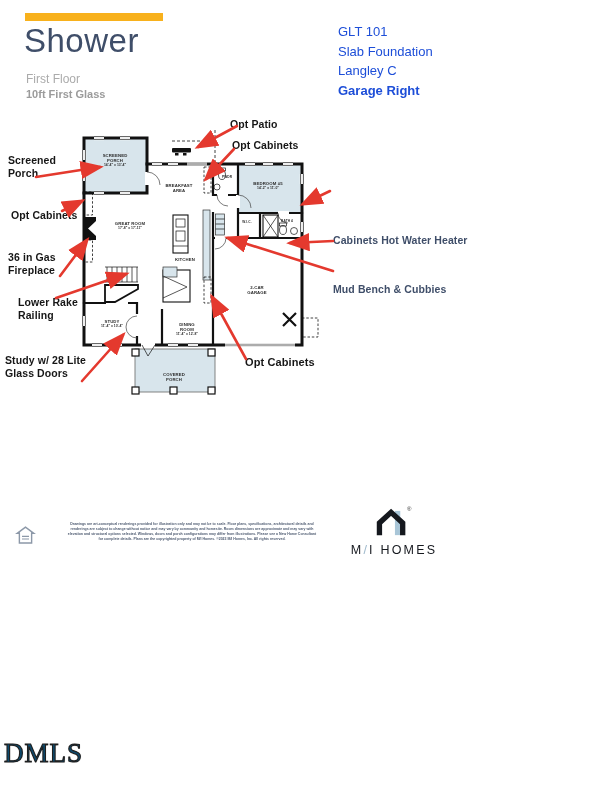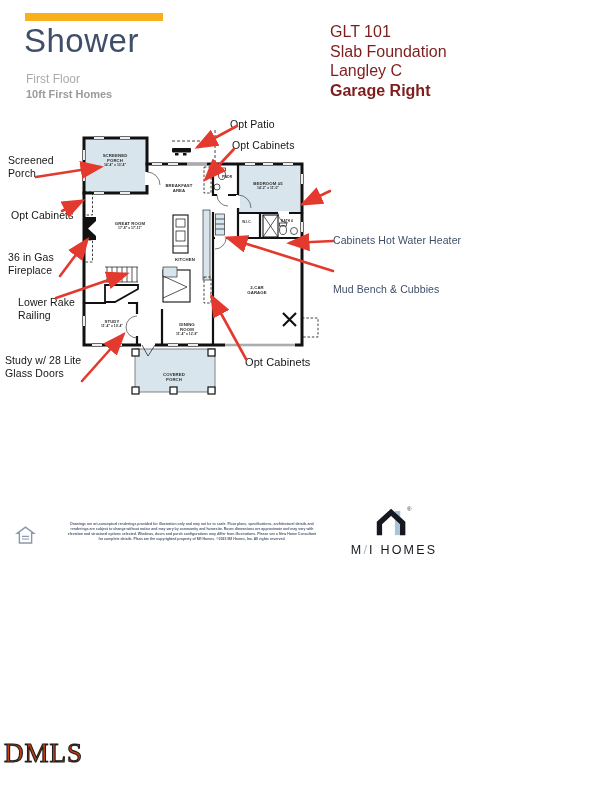--- a/index.html
+++ b/index.html
@@ -5,21 +5,21 @@
   html,body{margin:0;padding:0;background:#fff;}
   .page{position:relative;width:612px;height:792px;background:#fff;overflow:hidden;
         font-family:"Liberation Sans","DejaVu Sans",sans-serif;}
 
   
   .accent-bar{position:absolute;left:25px;top:13px;width:138px;height:8px;background:#F8B11C;}
   .title{position:absolute;left:24px;top:22px;margin:0;font-size:33px;font-weight:400;
          color:#3F4E69;letter-spacing:.5px;}
   .sub1{position:absolute;left:26px;top:72px;font-size:12px;color:#ABABAB;}
   .sub2{position:absolute;left:26px;top:88px;font-size:11px;font-weight:700;color:#9B9B9B;}
-  .spec{position:absolute;left:330px;top:22px;font-size:16px;line-height:19.5px;color:#7f1d1d;}
+  .spec{position:absolute;left:338px;top:22px;font-size:13px;line-height:19.5px;color:#1d4ed8;}
   .spec .bold{font-weight:700;}
 
   
   .plan{position:absolute;left:80px;top:130px;width:240px;height:270px;}
   .wall3{stroke:#111;stroke-width:3;stroke-linecap:square;}
   path.wall3{fill:none;}
   .wall2{stroke:#111;stroke-width:2.2;stroke-linecap:square;}
   path.wall2{fill:none;}
   .rail{stroke:#111;stroke-width:1.8;fill:#fff;}
   .fillroom{fill:#D8E5EC;}
@@ -46,21 +46,21 @@
   .r5{left:268px;top:186px;width:50px}
   .r6{left:247px;top:223px;width:22px}
   .r7{left:287px;top:222px;width:16px}
   .r8{left:112px;top:324px;width:40px}
   .r9{left:187px;top:329px;width:30px}
   .r10{left:257px;top:290px;width:34px}
   .r11{left:174px;top:377px;width:36px}
   .r4 .nm,.r6 .nm,.r7 .nm{font-size:3.2px;}
 
   
-  .co{position:absolute;font-weight:400;font-size:10.5px;line-height:1.25;color:#161616;letter-spacing:.1px;}
+  .co{position:absolute;font-weight:700;font-size:10.5px;line-height:1.25;color:#161616;letter-spacing:.1px;}
   .co-navy{color:#3F4E69;}
   .c1{left:8px;top:154px;width:58px}
   .c2{left:11px;top:209px;white-space:nowrap}
   .c3{left:8px;top:251px;width:66px}
   .c4{left:18px;top:296px;width:72px}
   .c5{left:5px;top:354px;width:88px}
   .c6{left:230px;top:118px;white-space:nowrap}
   .c7{left:232px;top:139px;white-space:nowrap}
   .c8{left:330px;top:162px;width:138px}
   .c9{left:333px;top:234px;white-space:nowrap}
@@ -72,32 +72,32 @@
   
   .eho{position:absolute;left:15px;top:525px;width:21px;height:21px;}
   .disclaimer{position:absolute;left:67px;top:522px;width:250px;font-size:3.5px;line-height:1.45;
               font-weight:700;color:#4D5A70;text-align:center;}
   .micon{position:absolute;left:374px;top:508px;width:38px;height:31px;}
   .rmark{position:absolute;left:407px;top:506px;font-size:6px;color:#333;}
   .mword{position:absolute;left:344px;top:543px;width:100px;text-align:center;font-size:12.5px;
          letter-spacing:2.2px;color:#15181E;}
   .mword .slash{color:#9DB8CB;}
   .watermark{position:absolute;left:4px;top:738px;font-family:"Liberation Serif","DejaVu Serif",serif;
-             font-size:27px;letter-spacing:1px;color:#c2410c;-webkit-text-stroke:1.1px #1f1f1f;
+             font-size:27px;letter-spacing:1px;color:#0c4a6e;-webkit-text-stroke:1.1px #1f1f1f;
              text-shadow:0 0 1px #444;}
 </style>
 </head>
 <body>
 
 <div class="page">
 
   <div class="accent-bar"></div>
   <h1 class="title">Shower</h1>
   <div class="sub1">First Floor</div>
-  <div class="sub2">10ft First Homes</div>
+  <div class="sub2">10ft First Glass</div>
   <div class="spec">
     <div>GLT 101</div>
     <div>Slab Foundation</div>
     <div>Langley C</div>
     <div class="bold">Garage Right</div>
   </div>
 
   <svg class="plan" viewBox="0 0 240 270" xmlns="http://www.w3.org/2000/svg">
     <defs>
       <g id="wh" class="w">

